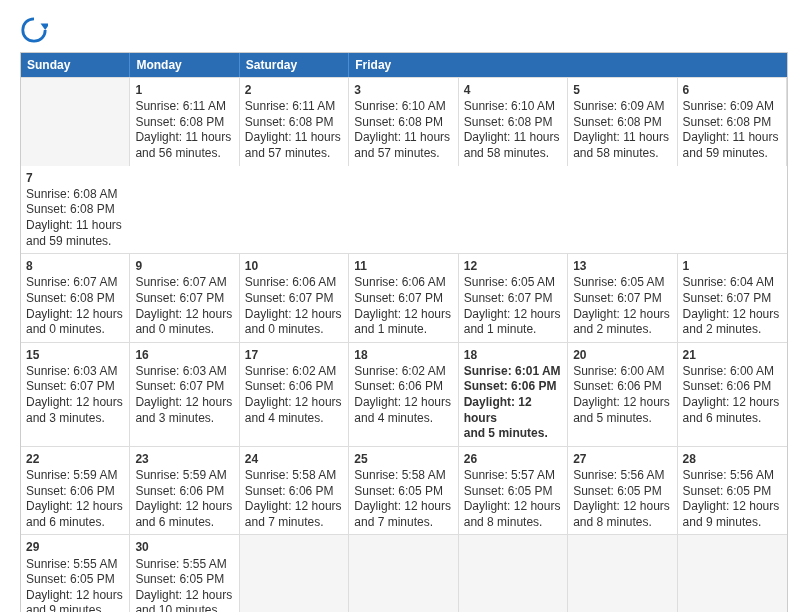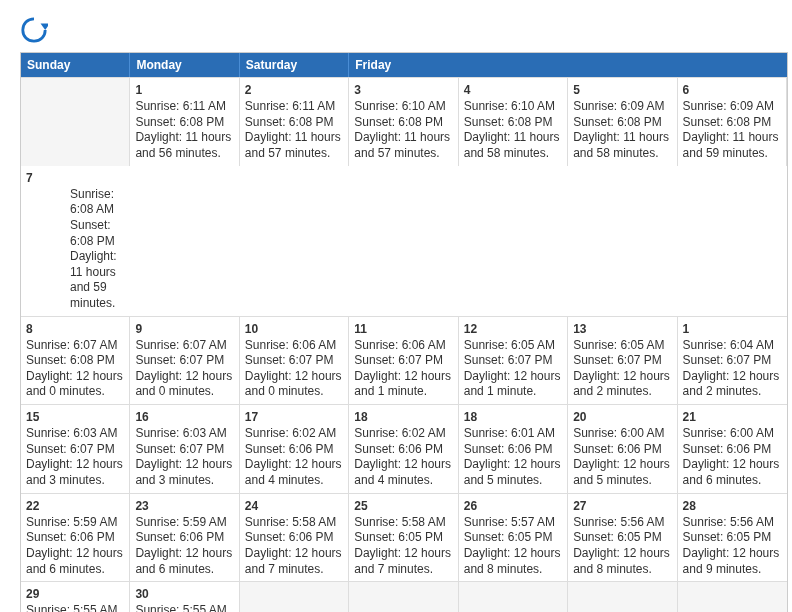--- a/index.html
+++ b/index.html
@@ -174,21 +174,21 @@
           </div>
           <div class="cal-cell">
             <span class="day-num">6</span>
             <div class="cell-text" style="white-space: pre-line;">Sunrise: 6:09 AM
 Sunset: 6:08 PM
 Daylight: 11 hours
 and 59 minutes.</div>
           </div>
           <div class="cal-cell">
             <span class="day-num">7</span>
-            <div class="cell-text" style="white-space: pre-line; margin-left: 44px;">Sunrise: 6:08 AM
+            <div class="cell-text" style="white-space: pre-line;">Sunrise: 6:08 AM
 Sunset: 6:08 PM
 Daylight: 11 hours
 and 59 minutes.</div>
           </div>
         </div>
         <div class="cal-row">
           <div class="cal-cell">
             <span class="day-num">8</span>
             <div class="cell-text" style="white-space: pre-line;">Sunrise: 6:07 AM
 Sunset: 6:08 PM
@@ -262,21 +262,21 @@
           </div>
           <div class="cal-cell">
             <span class="day-num">18</span>
             <div class="cell-text" style="white-space: pre-line;">Sunrise: 6:02 AM
 Sunset: 6:06 PM
 Daylight: 12 hours
 and 4 minutes.</div>
           </div>
           <div class="cal-cell">
             <span class="day-num">18</span>
-            <div class="cell-text" style="white-space: pre-line;">Sunrise: 6:01 AM
+            <div class="cell-text" style="white-space: pre-line; font-weight: bold;">Sunrise: 6:01 AM
 Sunset: 6:06 PM
 Daylight: 12 hours
 and 5 minutes.</div>
           </div>
           <div class="cal-cell">
             <span class="day-num">20</span>
             <div class="cell-text" style="white-space: pre-line;">Sunrise: 6:00 AM
 Sunset: 6:06 PM
 Daylight: 12 hours
 and 5 minutes.</div>

